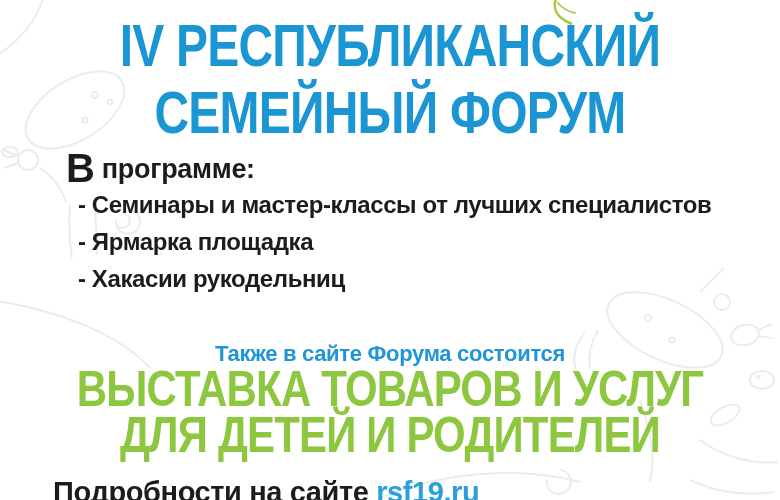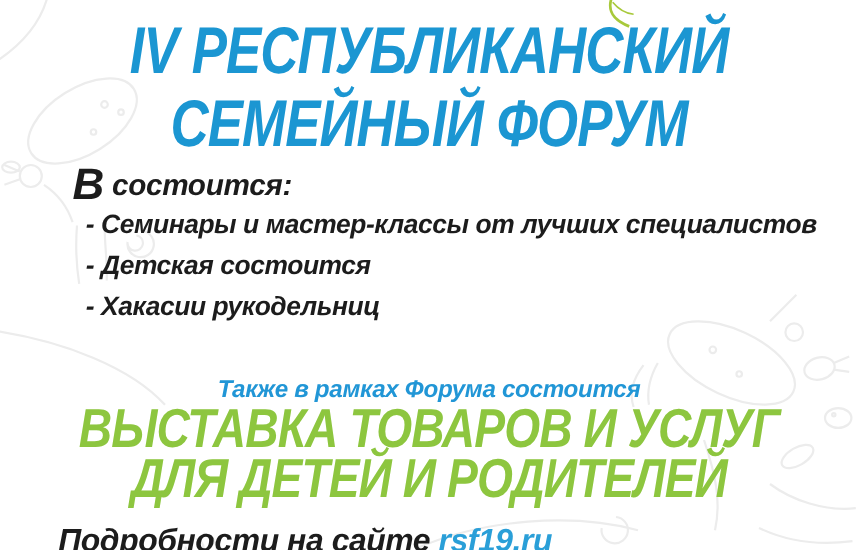--- a/index.html
+++ b/index.html
@@ -2,21 +2,20 @@
 <html><head>
 <meta charset="utf-8">
 <style>
   html,body{margin:0;padding:0;background:#fff;}
   .poster{
     position:relative;
     width:780px;height:500px;
     overflow:hidden;
     background:#ffffff;
     font-family:"Liberation Sans", sans-serif;
-    font-style:italic;
   }
   .doodles{position:absolute;left:0;top:0;width:780px;height:500px;pointer-events:none;}
   .title{
     position:absolute;left:0;width:780px;
     text-align:center;
     color:#1b96d2;
     font-weight:bold;
     font-size:60px;line-height:62px;
     letter-spacing:-1px;
     transform:scaleX(0.80);
@@ -117,29 +116,29 @@
     <g stroke="#a8c93b" stroke-width="2.5" fill="none">
       <path d="M 556,-2 C 552,10 557,18 572,24"></path>
       <path d="M 557,2 C 562,8 568,12 576,13" stroke-width="1.5"></path>
     </g>
   </svg>
 
   <div class="title title1">IV РЕСПУБЛИКАНСКИЙ</div>
   <div class="title title2">СЕМЕЙНЫЙ ФОРУМ</div>
 
   <div class="program-heading">
-    <span class="initial">В</span><span> состоится:</span>
+    <span class="initial">В</span><span> программе:</span>
   </div>
   <div class="program-lines">
     <div>- Семинары и мастер-классы от лучших специалистов</div>
-    <div>- Детская состоится</div>
+    <div>- Ярмарка площадка</div>
     <div>- Хакасии рукодельниц</div>
   </div>
 
-  <div class="exh-intro">Также в рамках Форума состоится</div>
+  <div class="exh-intro">Также в сайте Форума состоится</div>
   <div class="exh exh1">ВЫСТАВКА ТОВАРОВ И УСЛУГ</div>
   <div class="exh exh2">ДЛЯ ДЕТЕЙ И РОДИТЕЛЕЙ</div>
 
   <div class="footer">
     <span>Подробности на сайте </span><a href="#" class="site-link">rsf19.ru</a>
   </div>
 
 </div>
 
 </body></html>

